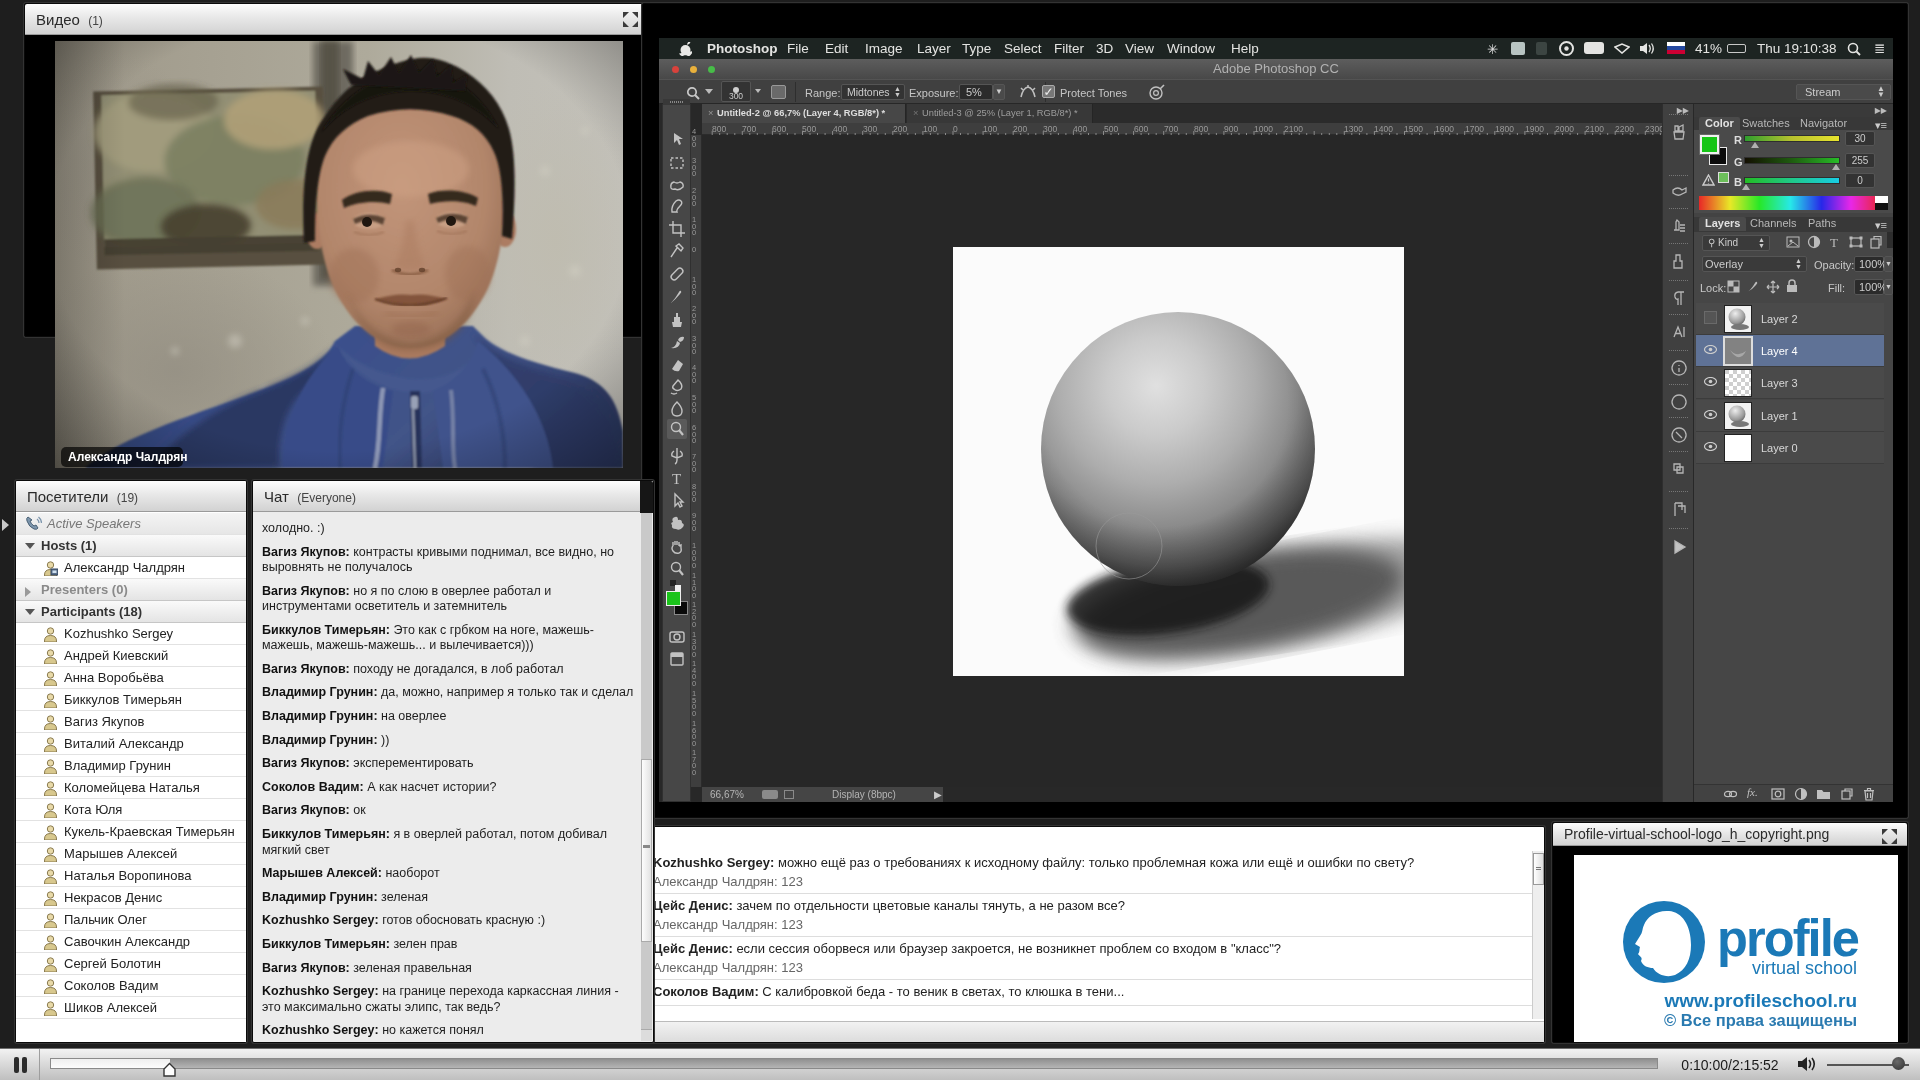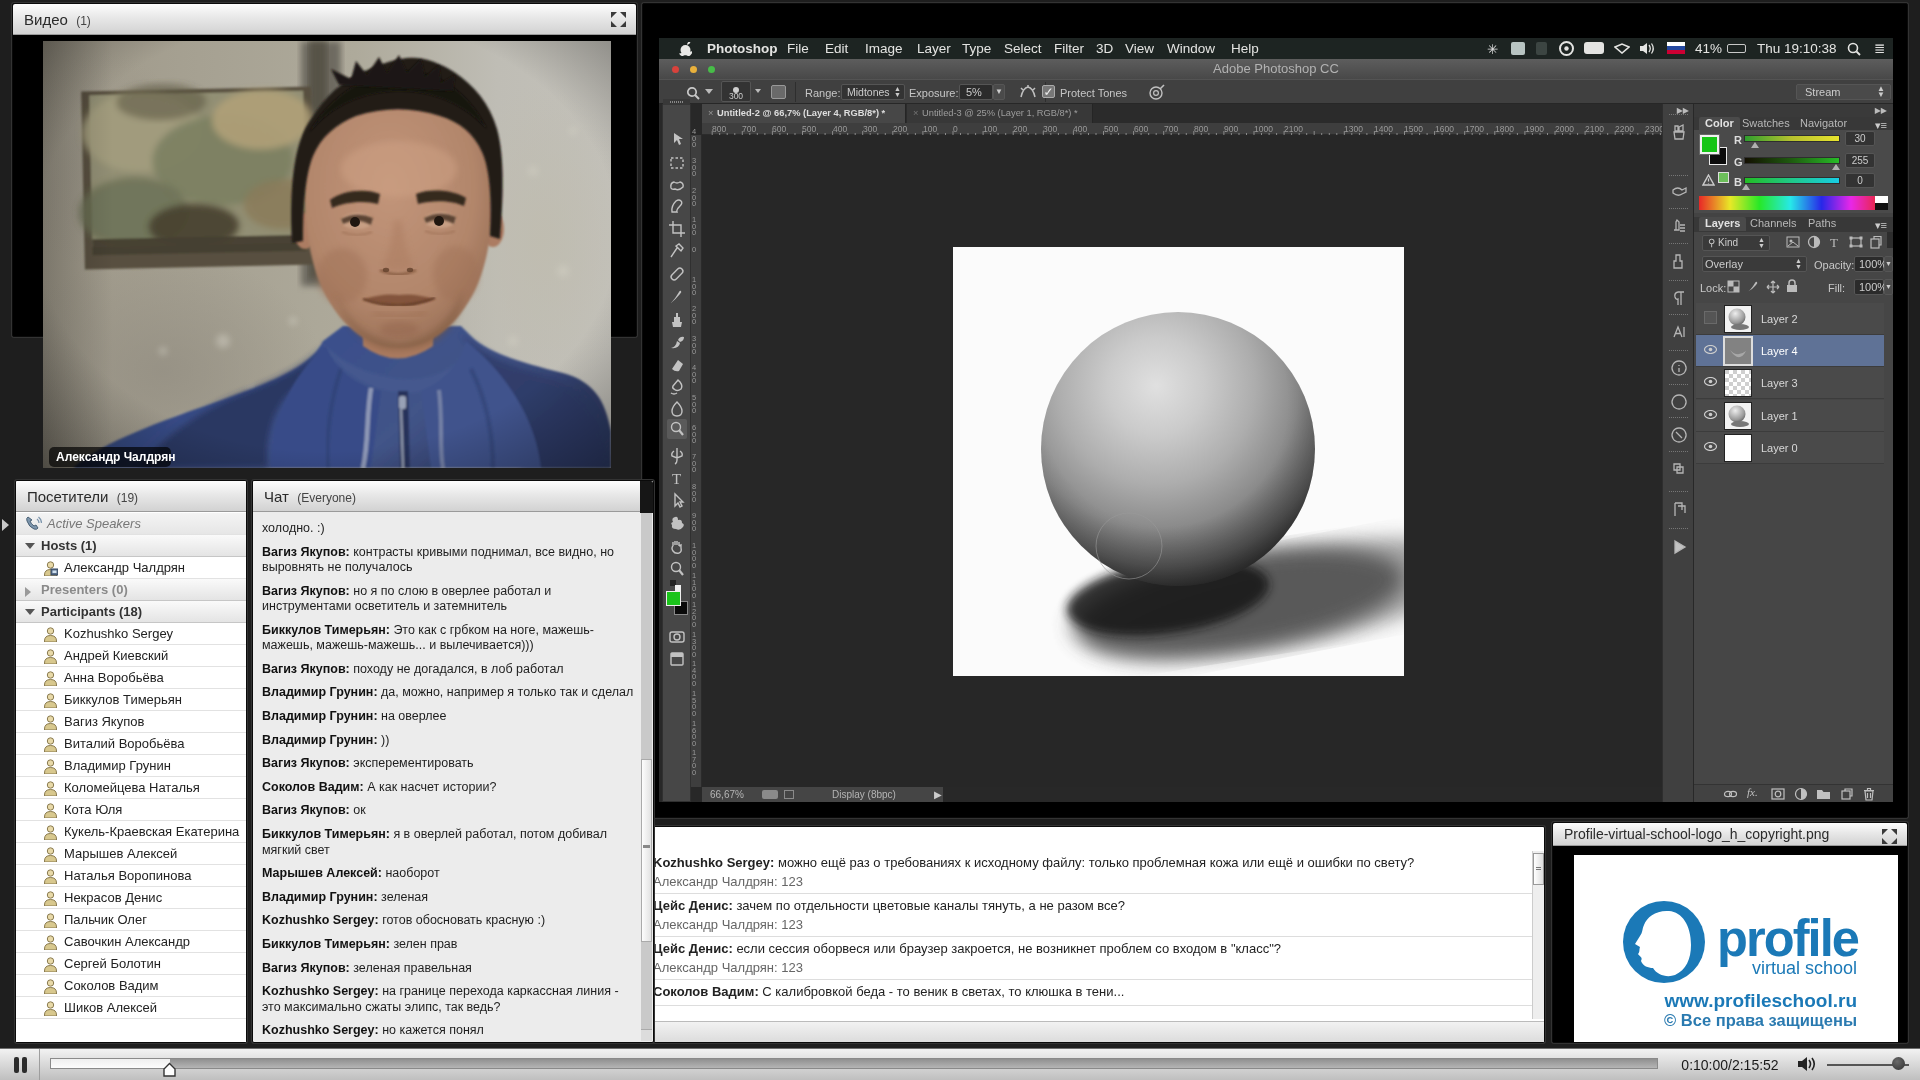--- a/index.html
+++ b/index.html
@@ -3,21 +3,21 @@
 <style>
 * { margin:0; padding:0; box-sizing:border-box; }
 html,body { width:1920px; height:1080px; overflow:hidden; background:#1e1e1e; font-family:"Liberation Sans", sans-serif; }
 #stage { position:absolute; left:0; top:0; width:1920px; height:1080px; background:#1e1e1e; }
 .pod { position:absolute; background:#000; border:1px solid #0a0a0a; border-radius:2px; box-shadow:0 0 0 1px #333; }
 .podbar { position:absolute; left:0; top:0; right:0; height:31px; background:linear-gradient(#fdfdfd,#e8e8e8 45%,#d2d2d2); border-bottom:1px solid #9a9a9a; border-radius:2px 2px 0 0; color:#2a2a2a; font-size:15px; }
 .podtitle { position:absolute; left:11px; top:7px; }
 .podcount { font-size:12px; color:#444; }
 .fsicon { position:absolute; right:8px; top:6px; width:19px; height:19px; }
 
-#videopod { left:12px; top:3px; width:625px; height:334px;padding-left:15px; }
+#videopod { left:24px; top:3px; width:625px; height:334px;padding-left:15px; }
 #cam { position:absolute; left:30px; top:37px; width:568px; height:427px; background:#b0ac9f; overflow:hidden; }
 
 #attpod { z-index:6; left:15px; top:480px; width:232px; height:563px; background:#fff; }
 #attbody { position:absolute; left:0; top:32px; right:0; bottom:0; background:#fff; font-size:13px; color:#222; overflow:hidden; }
 .arow { position:absolute; left:0; right:0; height:22px; border-bottom:1px solid #e2e2e2; background:#fff; }
 .ghead { background:linear-gradient(#fafafa,#e4e4e4); border-bottom:1px solid #c6c6c6; font-weight:bold; color:#333; }
 .arow .nm { position:absolute; left:48px; top:3px; white-space:nowrap; }
 .ghead .nm { left:25px; font-weight:bold; }
 .tri { position:absolute; left:9px; top:8px; width:0; height:0; }
 .tridown { border-left:5px solid transparent; border-right:5px solid transparent; border-top:6px solid #555; }
@@ -292,21 +292,21 @@
             <circle cx="7.5" cy="5" r="3.2" fill="#e8d9a8" stroke="#8a7b50" stroke-width="1"></circle>
             <path d="M1.5 15 Q1.5 9.5 7.5 9.5 Q13.5 9.5 13.5 15 L13.5 16 L1.5 16 Z" fill="#d8c88e" stroke="#8a7b50" stroke-width="1"></path>
           </svg>
           <span class="nm">Вагиз Якупов</span>
         </div>
         <div class="arow" style="top:220px">
           <svg class="aicon" viewBox="0 0 15 16">
             <circle cx="7.5" cy="5" r="3.2" fill="#e8d9a8" stroke="#8a7b50" stroke-width="1"></circle>
             <path d="M1.5 15 Q1.5 9.5 7.5 9.5 Q13.5 9.5 13.5 15 L13.5 16 L1.5 16 Z" fill="#d8c88e" stroke="#8a7b50" stroke-width="1"></path>
           </svg>
-          <span class="nm">Виталий Воробьёва</span>
+          <span class="nm">Виталий Александр</span>
         </div>
         <div class="arow" style="top:242px">
           <svg class="aicon" viewBox="0 0 15 16">
             <circle cx="7.5" cy="5" r="3.2" fill="#e8d9a8" stroke="#8a7b50" stroke-width="1"></circle>
             <path d="M1.5 15 Q1.5 9.5 7.5 9.5 Q13.5 9.5 13.5 15 L13.5 16 L1.5 16 Z" fill="#d8c88e" stroke="#8a7b50" stroke-width="1"></path>
           </svg>
           <span class="nm">Владимир Грунин</span>
         </div>
         <div class="arow" style="top:264px">
           <svg class="aicon" viewBox="0 0 15 16">
@@ -320,21 +320,21 @@
             <circle cx="7.5" cy="5" r="3.2" fill="#e8d9a8" stroke="#8a7b50" stroke-width="1"></circle>
             <path d="M1.5 15 Q1.5 9.5 7.5 9.5 Q13.5 9.5 13.5 15 L13.5 16 L1.5 16 Z" fill="#d8c88e" stroke="#8a7b50" stroke-width="1"></path>
           </svg>
           <span class="nm">Кота Юля</span>
         </div>
         <div class="arow" style="top:308px">
           <svg class="aicon" viewBox="0 0 15 16">
             <circle cx="7.5" cy="5" r="3.2" fill="#e8d9a8" stroke="#8a7b50" stroke-width="1"></circle>
             <path d="M1.5 15 Q1.5 9.5 7.5 9.5 Q13.5 9.5 13.5 15 L13.5 16 L1.5 16 Z" fill="#d8c88e" stroke="#8a7b50" stroke-width="1"></path>
           </svg>
-          <span class="nm">Кукель-Краевская Екатерина</span>
+          <span class="nm">Кукель-Краевская Тимерьян</span>
         </div>
         <div class="arow" style="top:330px">
           <svg class="aicon" viewBox="0 0 15 16">
             <circle cx="7.5" cy="5" r="3.2" fill="#e8d9a8" stroke="#8a7b50" stroke-width="1"></circle>
             <path d="M1.5 15 Q1.5 9.5 7.5 9.5 Q13.5 9.5 13.5 15 L13.5 16 L1.5 16 Z" fill="#d8c88e" stroke="#8a7b50" stroke-width="1"></path>
           </svg>
           <span class="nm">Марышев Алексей</span>
         </div>
         <div class="arow" style="top:352px">
           <svg class="aicon" viewBox="0 0 15 16">

